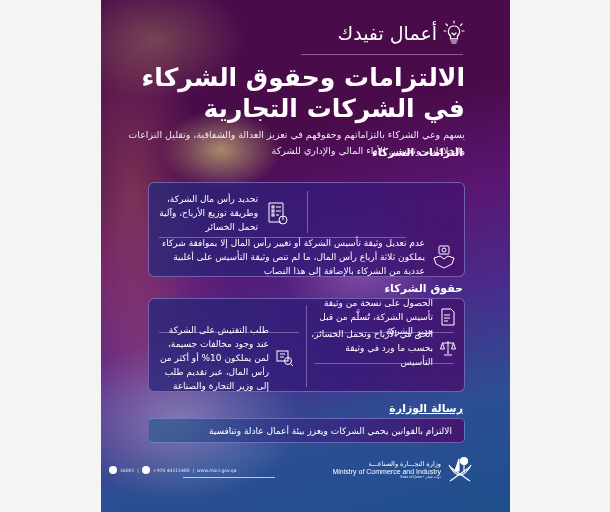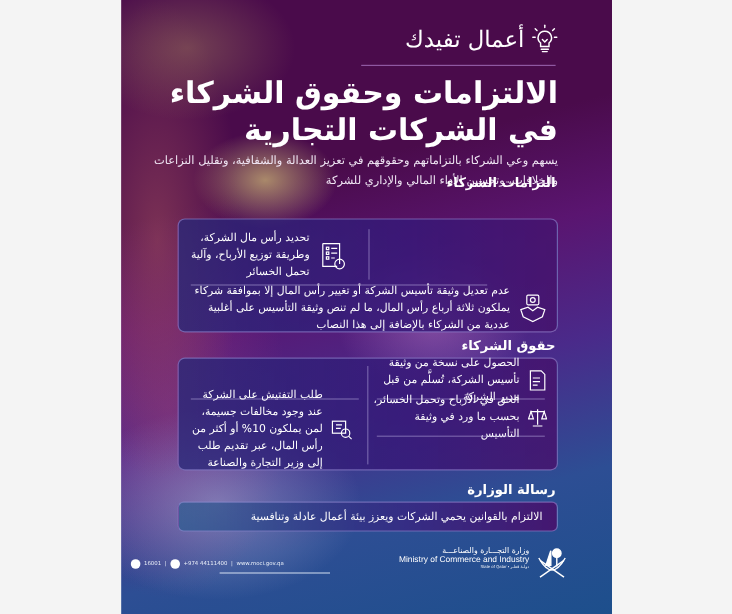--- a/index.html
+++ b/index.html
@@ -54,21 +54,21 @@
       background: linear-gradient(90deg, rgba(30,90,140,0.6), rgba(55,40,130,0.85) 60%, rgba(70,20,110,0.95));
       display: flex; align-items: center; justify-content: flex-start; direction: rtl; padding-right: 12px;
     }
     .msg-box .txt { font-size: 9px; color: #fff; }
     .footer-contact {
       position: absolute; left: 8px; top: 466px; display: flex; align-items: center; gap: 3px;
       font-size: 4.5px; color: #e8eef8; direction: ltr;
     }
     .footer-line { position: absolute; left: 82px; width: 92px; top: 477px; height: 1px; background: rgba(220,230,245,0.8); }
     .logo {
-      position: absolute; right: 37px; top: 455px; display: flex; gap: 6px;
+      position: absolute; right: 37px; top: 455px; display: flex; align-items: center; gap: 6px;
     }
     .logo-text { display: flex; flex-direction: column; align-items: flex-end; color: #fff; }
     .logo-ar { font-size: 6.5px; direction: rtl; }
     .logo-en { font-size: 7px; font-family: "Liberation Sans", sans-serif; }
     .logo-state { font-size: 3.5px; opacity: 0.9; font-family: "Liberation Sans", sans-serif; }
   </style>
 </head>
 <body>
 
 <div class="poster">
@@ -168,21 +168,21 @@
             <line x1="4" y1="5" x2="9" y2="5"></line>
             <line x1="4" y1="8" x2="8" y2="8"></line>
           <circle cx="12" cy="12" r="3.5"></circle>
             <line x1="14.5" y1="14.5" x2="17" y2="17"></line>
         </g>
       </svg>
       <div class="txt">طلب التفتيش على الشركة عند وجود مخالفات جسيمة، لمن يملكون 10% أو أكثر من رأس المال، عبر تقديم طلب إلى وزير التجارة والصناعة</div>
     </div>
   </div>
 
-  <div class="section-title rtl" style="top:402px;">رسالة الوزارة</div>
+  <div class="section-title rtl" style="top:402px;text-decoration:underline;">رسالة الوزارة</div>
   <div class="msg-box">
     <span class="txt">الالتزام بالقوانين يحمي الشركات ويعزز بيئة أعمال عادلة وتنافسية</span>
   </div>
 
   <div class="footer-contact">
     <span style="display:inline-block;width:8px;height:8px;border-radius:50%;background:#fff;"></span>
     <span>16001</span>
     <span>|</span>
     <span style="display:inline-block;width:8px;height:8px;border-radius:50%;background:#fff;"></span>
     <span>+974 44111400</span>

